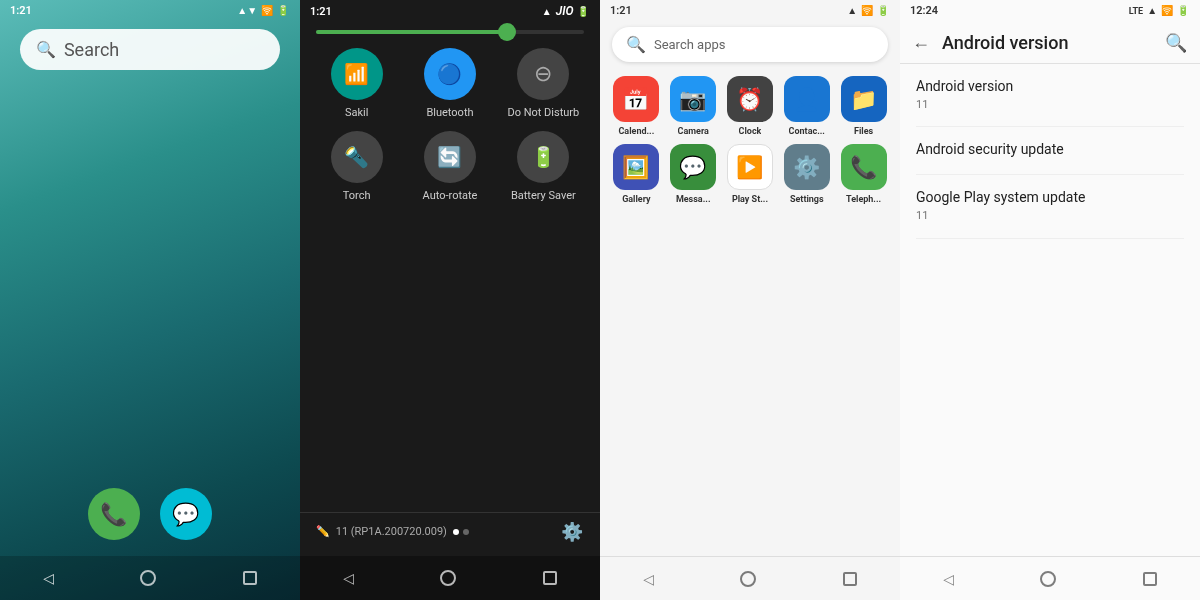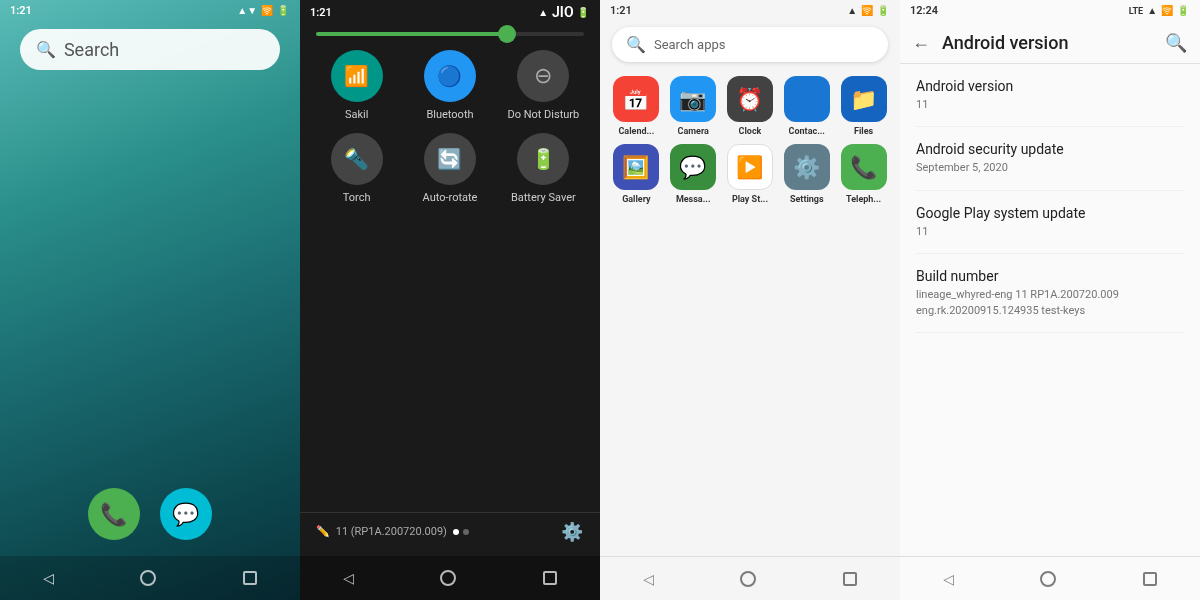--- a/index.html
+++ b/index.html
@@ -79,21 +79,21 @@
     .qs-status-bar {
       display: flex;
       justify-content: space-between;
       align-items: center;
       padding: 4px 10px;
       color: white;
       font-size: 11px;
       font-weight: 600;
       background: #1a1a1a;
     }
-    .qs-carrier { color: white; font-size: 14px; }
+    .qs-carrier { color: white; font-size: 12px; font-style: italic; }
     .qs-brightness {
       margin: 8px 16px 14px;
       background: #333;
       border-radius: 4px;
       height: 4px;
       position: relative;
     }
     .qs-brightness-fill {
       height: 4px;
       background: #4CAF50;
@@ -441,29 +441,24 @@
     <span class="info-header-title">Android version</span>
     <span class="info-search-icon">🔍</span>
   </div>
   <div class="info-items">
     <div class="info-item">
       <div class="info-item-title">Android version</div>
       <div class="info-item-value">11</div>
     </div>
     <div class="info-item">
       <div class="info-item-title">Android security update</div>
-      <div class="info-item-value">September 5, 2020</div>
     </div>
     <div class="info-item">
       <div class="info-item-title">Google Play system update</div>
       <div class="info-item-value">11</div>
-    </div>
-    <div class="info-item">
-      <div class="info-item-title">Build number</div>
-      <div class="info-item-value">lineage_whyred-eng 11 RP1A.200720.009 eng.rk.20200915.124935 test-keys</div>
     </div>
   </div>
   <div class="info-nav nav-dark">
     <span class="nav-btn nav-triangle" style="color:rgba(0,0,0,0.5);">◁</span>
     <div class="nav-circle nav-dark" style="border-color:rgba(0,0,0,0.5);"></div>
     <div class="nav-square nav-dark" style="border-color:rgba(0,0,0,0.5);"></div>
   </div>
 </div>
 
 </body></html>

